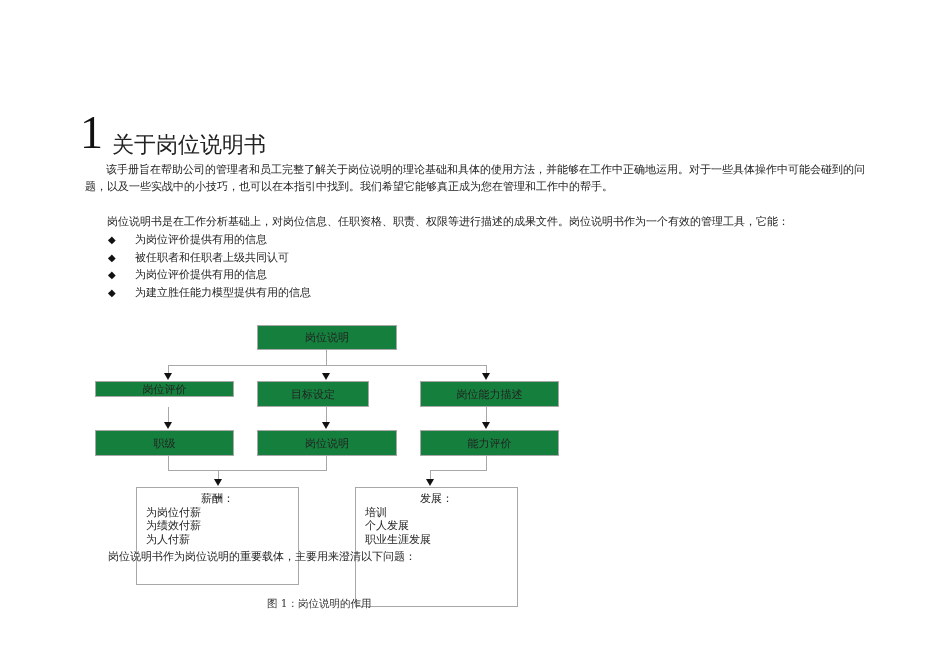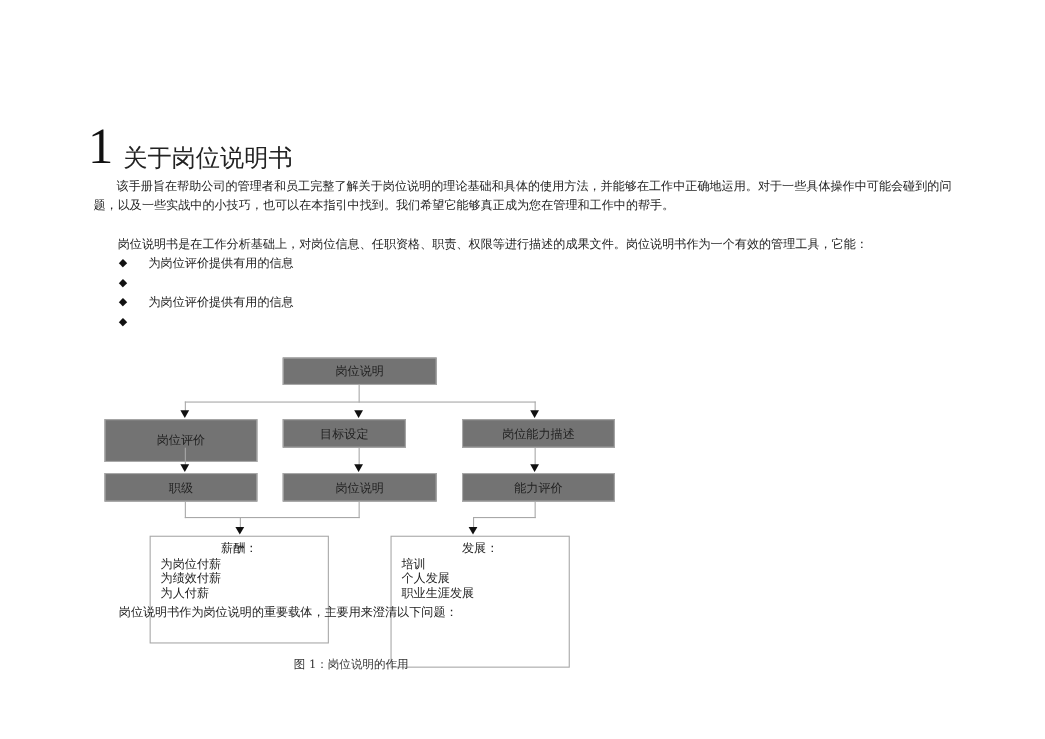--- a/index.html
+++ b/index.html
@@ -9,21 +9,21 @@
   .chapter-num { left:80px; top:108px; font-size:46px; line-height:50px;
                  font-family:"Liberation Serif", serif; color:#111; }
   .chapter-title { left:112px; top:133px; font-size:22px; line-height:24px;
                    font-family:"DejaVu Sans", sans-serif; font-weight:300; color:#222; }
   .para { font-size:11px; line-height:16.5px; color:#222; }
   .p1 { left:85px; top:162px; width:790px; text-indent:21px; }
   .p2 { left:107px; top:214px; width:760px; }
   .bullets { left:108px; top:231px; margin:0; padding:0; list-style:none; }
   .bullets li { font-size:11px; line-height:17.5px; color:#222; display:flex; }
   .bullets .diamond { width:27px; font-size:10px; color:#111; }
-  .box { position:absolute; border:1px solid #a8a8a8; background:#737373; box-sizing:border-box;
+  .box { position:absolute; border:1px solid #a8a8a8; background:#15803d; box-sizing:border-box;
          font-size:11px; color:#222; display:flex; align-items:center; justify-content:center; }
   .hl { position:absolute; height:1px; background:#a8a8a8; }
   .vl { position:absolute; width:1px; background:#a8a8a8; }
   .arrow { position:absolute; width:0; height:0;
            border-left:4px solid transparent; border-right:4px solid transparent;
            border-top:7px solid #111; }
   .bigbox { position:absolute; border:1px solid #a8a8a8; box-sizing:border-box; background:transparent;
             font-size:11px; line-height:13.5px; color:#222; }
   .bigbox .head { text-align:center; margin-top:4px; }
   .bigbox .line { padding-left:9px; }
@@ -39,42 +39,44 @@
 <div class="abs para p1">该手册旨在帮助公司的管理者和员工完整了解关于岗位说明的理论基础和具体的使用方法，并能够在工作中正确地运用。对于一些具体操作中可能会碰到的问题，以及一些实战中的小技巧，也可以在本指引中找到。我们希望它能够真正成为您在管理和工作中的帮手。</div>
 <div class="abs para p2">岗位说明书是在工作分析基础上，对岗位信息、任职资格、职责、权限等进行描述的成果文件。岗位说明书作为一个有效的管理工具，它能：</div>
 
 <ul class="abs bullets">
   <li>
       <span class="diamond">◆</span>
       <span>为岗位评价提供有用的信息</span>
     </li>
   <li>
       <span class="diamond">◆</span>
+      <span>被任职者和任职者上级共同认可</span>
     </li>
   <li>
       <span class="diamond">◆</span>
       <span>为岗位评价提供有用的信息</span>
     </li>
   <li>
       <span class="diamond">◆</span>
+      <span>为建立胜任能力模型提供有用的信息</span>
     </li>
 </ul>
 
 <div>
 
   <div class="box" style="left:257px;top:325px;width:140px;height:25px;">岗位说明</div>
   <div class="vl" style="left:326px;top:350px;height:16px;"></div>
   <div class="hl" style="left:168px;top:365px;width:319px;"></div>
   <div class="vl" style="left:168px;top:365px;height:9px;"></div>
   <div class="vl" style="left:486px;top:365px;height:9px;"></div>
   <div class="arrow" style="left:164px;top:373px;"></div>
   <div class="arrow" style="left:322px;top:373px;"></div>
   <div class="arrow" style="left:482px;top:373px;"></div>
 
-  <div class="box" style="left:95px;top:381px;width:139px;height:39px;">岗位评价</div>
+  <div class="box" style="left:95px;top:381px;width:139px;height:16px;">岗位评价</div>
   <div class="box" style="left:257px;top:381px;width:112px;height:26px;">目标设定</div>
   <div class="box" style="left:420px;top:381px;width:139px;height:26px;">岗位能力描述</div>
 
   <div class="vl" style="left:168px;top:407px;height:16px;"></div>
   <div class="vl" style="left:326px;top:407px;height:16px;"></div>
   <div class="vl" style="left:486px;top:407px;height:16px;"></div>
   <div class="arrow" style="left:164px;top:422px;"></div>
   <div class="arrow" style="left:322px;top:422px;"></div>
   <div class="arrow" style="left:482px;top:422px;"></div>
 

